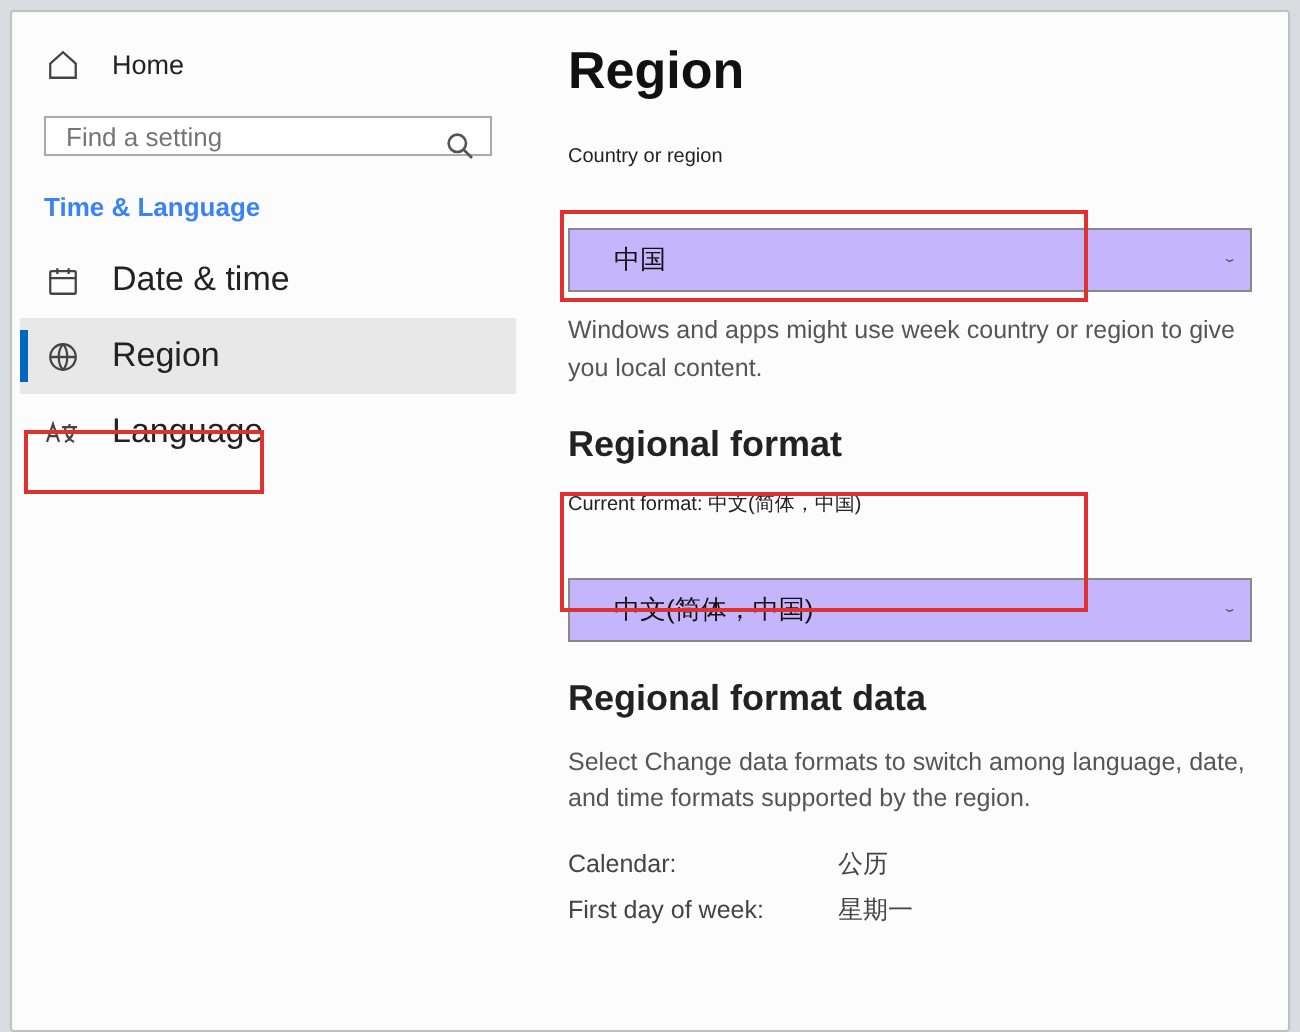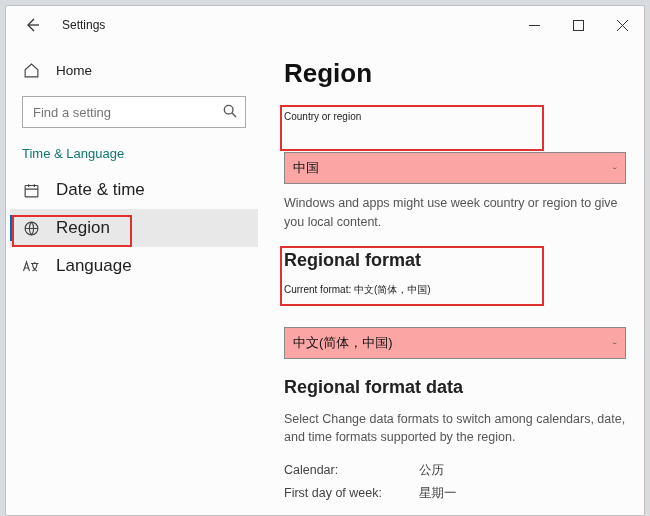--- a/index.html
+++ b/index.html
@@ -9,71 +9,45 @@
   .back-btn { width: 24px; height: 24px; display: flex; align-items: center; justify-content: center; font-size: 16px; color: #333; cursor: pointer; }
   .app-title { margin-left: 18px; font-size: 12px; color: #222; }
   .win-controls { margin-left: auto; display: flex; }
   .win-btn { width: 44px; height: 30px; display: flex; align-items: center; justify-content: center; font-size: 12px; color: #333; cursor: pointer; }
   .win-btn svg { stroke: #333; }
   .body { flex: 1; display: flex; overflow: hidden; }
   .sidebar { width: 256px; padding: 8px 4px 0 4px; display: flex; flex-direction: column; }
   .home-item { display: flex; align-items: center; height: 36px; padding: 0 12px; font-size: 13.5px; color: #222; cursor: pointer; }
   .home-item .ico { width: 18px; height: 18px; margin-right: 16px; display: flex; align-items: center; justify-content: center; color: #444; }
   .search-wrap { margin: 8px 12px 14px 12px; position: relative; }
-  .search-input { width: 100%; height: 32px; border: 1px solid #aaa; background: #fff; padding: 0 28px 0 10px; font-size: 13px; color: #666; outline: none; }
+  .search-input { width: 100%; height: 20px; border: 1px solid #aaa; background: #fff; padding: 0 28px 0 10px; font-size: 13px; color: #666; outline: none; }
   .search-ico { position: absolute; right: 8px; top: 7px; color: #666; }
-  .cat-title { padding: 4px 12px 10px 12px; font-size: 13px; font-weight: 400; color: #0f766e; }
+  .cat-title { padding: 4px 12px 10px 12px; font-size: 13px; font-weight: 700; color: #3b82f6; }
   .nav-item { display: flex; align-items: center; height: 38px; padding: 0 12px; font-size: 17px; color: #222; cursor: pointer; position: relative; }
   .nav-item .ico { width: 18px; height: 18px; margin-right: 16px; display: flex; align-items: center; justify-content: center; color: #444; }
   .nav-item.selected { background: #e8e8e8; }
   .nav-item.selected::before { content: ""; position: absolute; left: 0; top: 6px; bottom: 6px; width: 4px; background: #0067c0; }
   .content { flex: 1; padding: 14px 18px 0 22px; overflow-y: auto; }
   .page-title { font-size: 26px; font-weight: 600; color: #111; margin-bottom: 22px; }
   .section-title { font-size: 10px; color: #222; margin-bottom: 10px; }
   .section-title.h { font-size: 18px; font-weight: 600; margin-top: 18px; margin-bottom: 12px; }
-  .combo { border: 1px solid #888; height: 32px; display: flex; align-items: center; padding: 0 8px; font-size: 13px; color: #111; background: #fca5a5; position: relative; cursor: pointer; margin-top: 30px; }
+  .combo { border: 1px solid #888; height: 32px; display: flex; align-items: center; padding: 0 22px; font-size: 13px; color: #111; background: #c4b5fd; position: relative; cursor: pointer; margin-top: 30px; }
   .combo .chev { position: absolute; right: 6px; top: 8px; color: #555; font-size: 10px; transform: scaleY(0.6); }
   .desc { font-size: 12.5px; color: #555; line-height: 1.5; margin-top: 10px; margin-bottom: 4px; max-width: 360px; }
   .kv-row { display: flex; font-size: 12.5px; color: #444; line-height: 1.85; }
   .kv-row .k { width: 135px; }
   .hl-box { border: 2px solid #e03030; position: absolute; pointer-events: none; }
   .hl1 { left: 274px; top: 99px; width: 264px; height: 46px; }
   .hl2 { left: 274px; top: 240px; width: 264px; height: 60px; }
   .hl3 { left: 6px; top: 209px; width: 120px; height: 32px; }
 </style>
 </head>
 <body>
 
 <div class="window">
-  <div class="titlebar">
-    <div class="back-btn">
-      <svg width="16" height="16" viewBox="0 0 16 16" fill="none">
-          <path d="M10 2 L4 8 L10 14" stroke="#333" stroke-width="1.3"></path>
-          <path d="M4 8 H15" stroke="#333" stroke-width="1.3"></path>
-        </svg>
-    </div>
-    <div class="app-title">Settings</div>
-    <div class="win-controls">
-      <div class="win-btn">
-          <svg width="11" height="11">
-            <path d="M0 5.5 H11" stroke-width="1"></path>
-          </svg>
-        </div>
-      <div class="win-btn">
-          <svg width="11" height="11">
-            <rect x="0.5" y="0.5" width="10" height="10" fill="none" stroke-width="1"></rect>
-          </svg>
-        </div>
-      <div class="win-btn">
-          <svg width="11" height="11">
-            <path d="M0 0 L11 11 M11 0 L0 11" stroke-width="1"></path>
-          </svg>
-        </div>
-    </div>
-  </div>
 
   <div class="body">
     <div class="sidebar">
       <div class="home-item">
         <span class="ico">
             <svg width="17" height="17" viewBox="0 0 24 24" fill="none" stroke="#444" stroke-width="1.6">
               <path d="M3 11 L12 3 L21 11 V21 H3 Z"></path>
             </svg>
           </span>
         <span>Home</span>
@@ -127,21 +101,21 @@
       <div class="desc">Windows and apps might use week country or region to give you local content.</div>
 
       <div class="section-title h">Regional format</div>
       <div class="section-title">Current format: 中文(简体，中国)</div>
       <div class="combo">
         <span>中文(简体，中国)</span>
         <span class="chev">⌄</span>
       </div>
 
       <div class="section-title h">Regional format data</div>
-      <div class="desc" style="margin-top:0">Select Change data formats to switch among calendars, date, and time formats supported by the region.</div>
+      <div class="desc" style="margin-top:0">Select Change data formats to switch among language, date, and time formats supported by the region.</div>
 
       <div style="height:8px"></div>
       <div class="kv-row">
           <span class="k">Calendar:</span>
           <span>公历</span>
         </div>
       <div class="kv-row">
           <span class="k">First day of week:</span>
           <span>星期一</span>
         </div>

